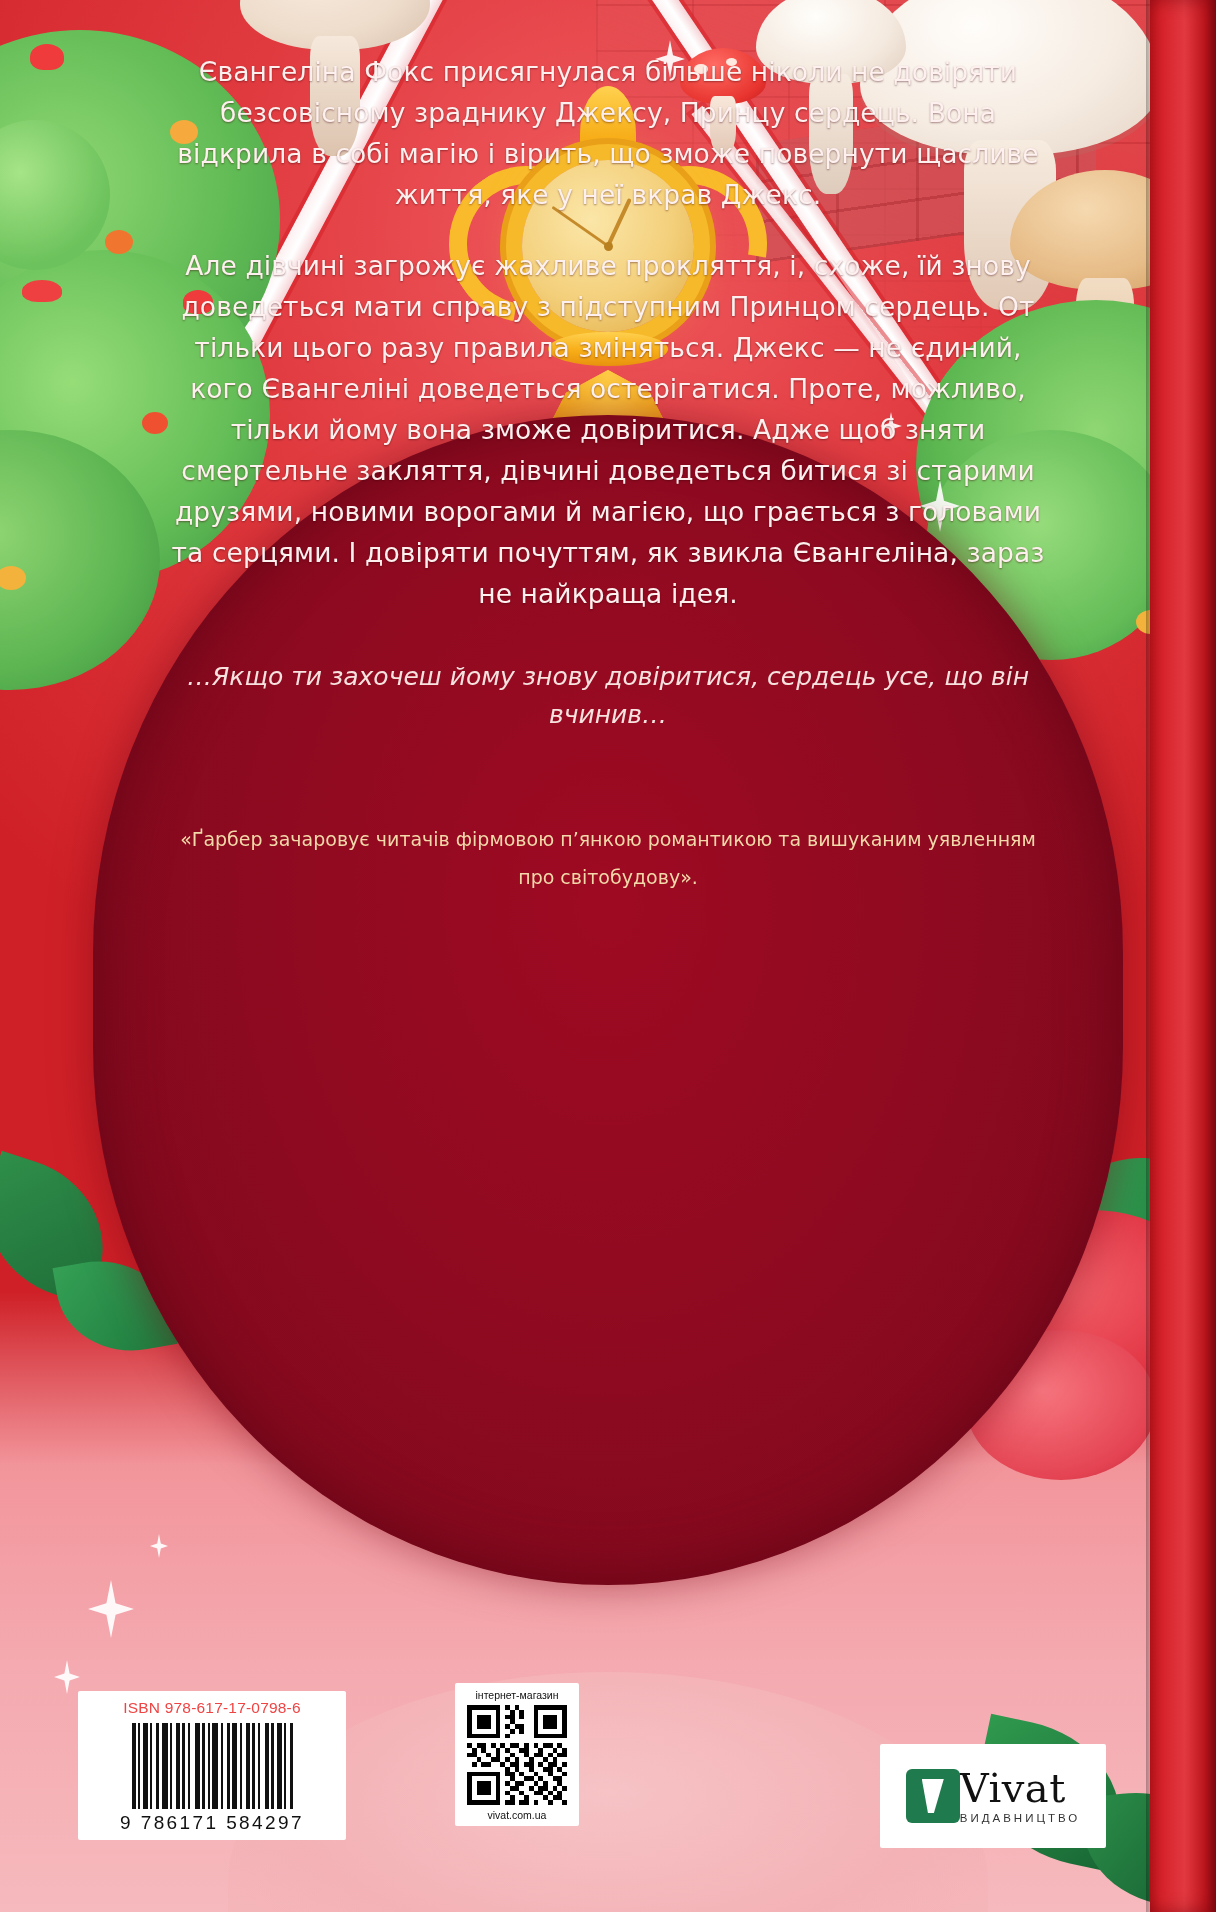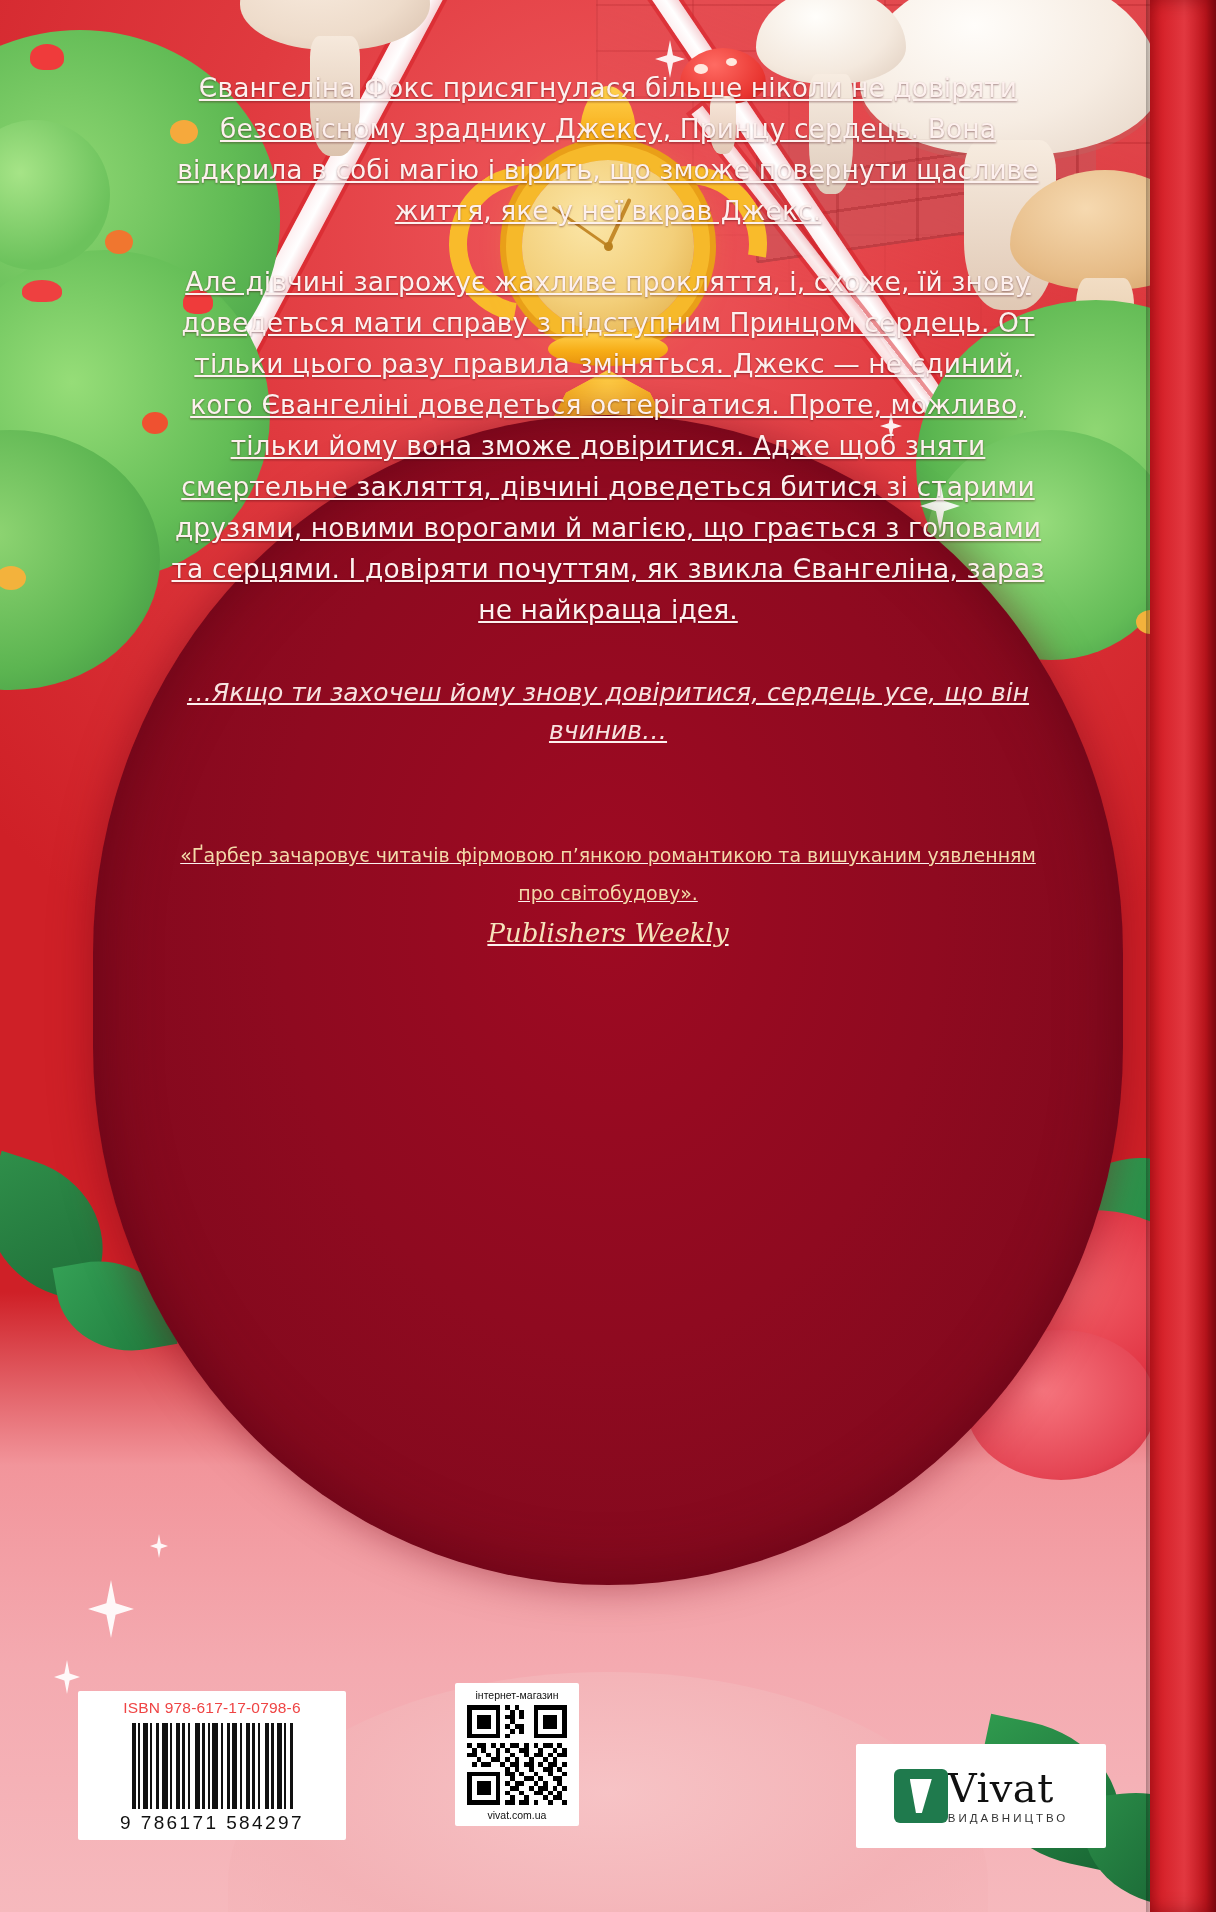--- a/index.html
+++ b/index.html
@@ -173,24 +173,23 @@
     background: radial-gradient(ellipse at 50% 42%, #9e0a22 0%, #8f0a20 45%, #80091d 80%, #72081a 100%);
     box-shadow: 0 0 60px rgba(80,4,16,.55) inset, 0 0 40px rgba(120,6,24,.5);
   }
 
   .panel-inner {
     position: absolute;
     left: 50%;
     top: 0;
     transform: translateX(-50%);
     width: 880px;
-    padding-top: 67px;
+    padding-top: 51px;
     text-align: center;
     color: #fdf1ef;
-    text-decoration: underline;
   }
 
   .blurb p {
     margin: 0;
     font-family: "DejaVu Sans", sans-serif;
     font-size: 26.5px;
     line-height: 41px;
     letter-spacing: .1px;
     color: #fdf0ee;
     text-shadow: 0 1px 2px rgba(60,0,10,.45);
@@ -284,21 +283,21 @@
     font-family: "Liberation Sans", sans-serif;
     font-size: 10.5px;
     color: #111;
     margin-top: 4px;
   }
 
   .logo-box {
     position: absolute;
     right: 110px;
     bottom: 64px;
-    width: 250px;
+    width: 226px;
     height: 104px;
     background: #ffffff;
     border-radius: 2px;
     display: flex;
     align-items: center;
     justify-content: center;
   }
   .logo-mark {
     width: 54px; height: 54px;
     background: #1f7a4d;
@@ -436,21 +435,20 @@
 
   <div class="panel-inner">
     <div class="blurb">
       <p>Євангеліна Фокс присягнулася більше ніколи не довіряти безсовісному зраднику Джексу, Принцу сердець. Вона відкрила в собі магію і вірить, що зможе повернути щасливе життя, яке у неї вкрав Джекс.</p>
       <p>Але дівчині загрожує жахливе прокляття, і, схоже, їй знову доведеться мати справу з підступним Принцом сердець. От тільки цього разу правила змі­няться. Джекс — не єдиний, кого Євангеліні доведеться остерігатися. Проте, можливо, тільки йому вона зможе довіритися. Адже щоб зняти смертельне закляття, дівчині доведеться битися зі старими друзями, новими ворогами й магією, що грається з головами та серцями. І довіряти почуттям, як звикла Євангеліна, зараз не найкраща ідея.</p>
     </div>
 
     <div class="quote">…Якщо ти захочеш йому знову довіритися, сердець усе, що він вчинив…</div>
 
     <div class="praise">«Ґарбер зачаровує читачів фірмовою п’янкою романтикою та вишука­ним уявленням про світобудову».</div>
-    <div class="praise-source">Publishers Weekly</div>
   </div>
 
   <div class="isbn-box">
     <div class="isbn-text">ISBN 978-617-17-0798-6</div>
     <div class="barcode">
       <i style="width:4px"></i>
         <i style="width:2px;background:#fff"></i>
         <i style="width:2px"></i>
         <i style="width:3px;background:#fff"></i>
       <i style="width:5px"></i>

